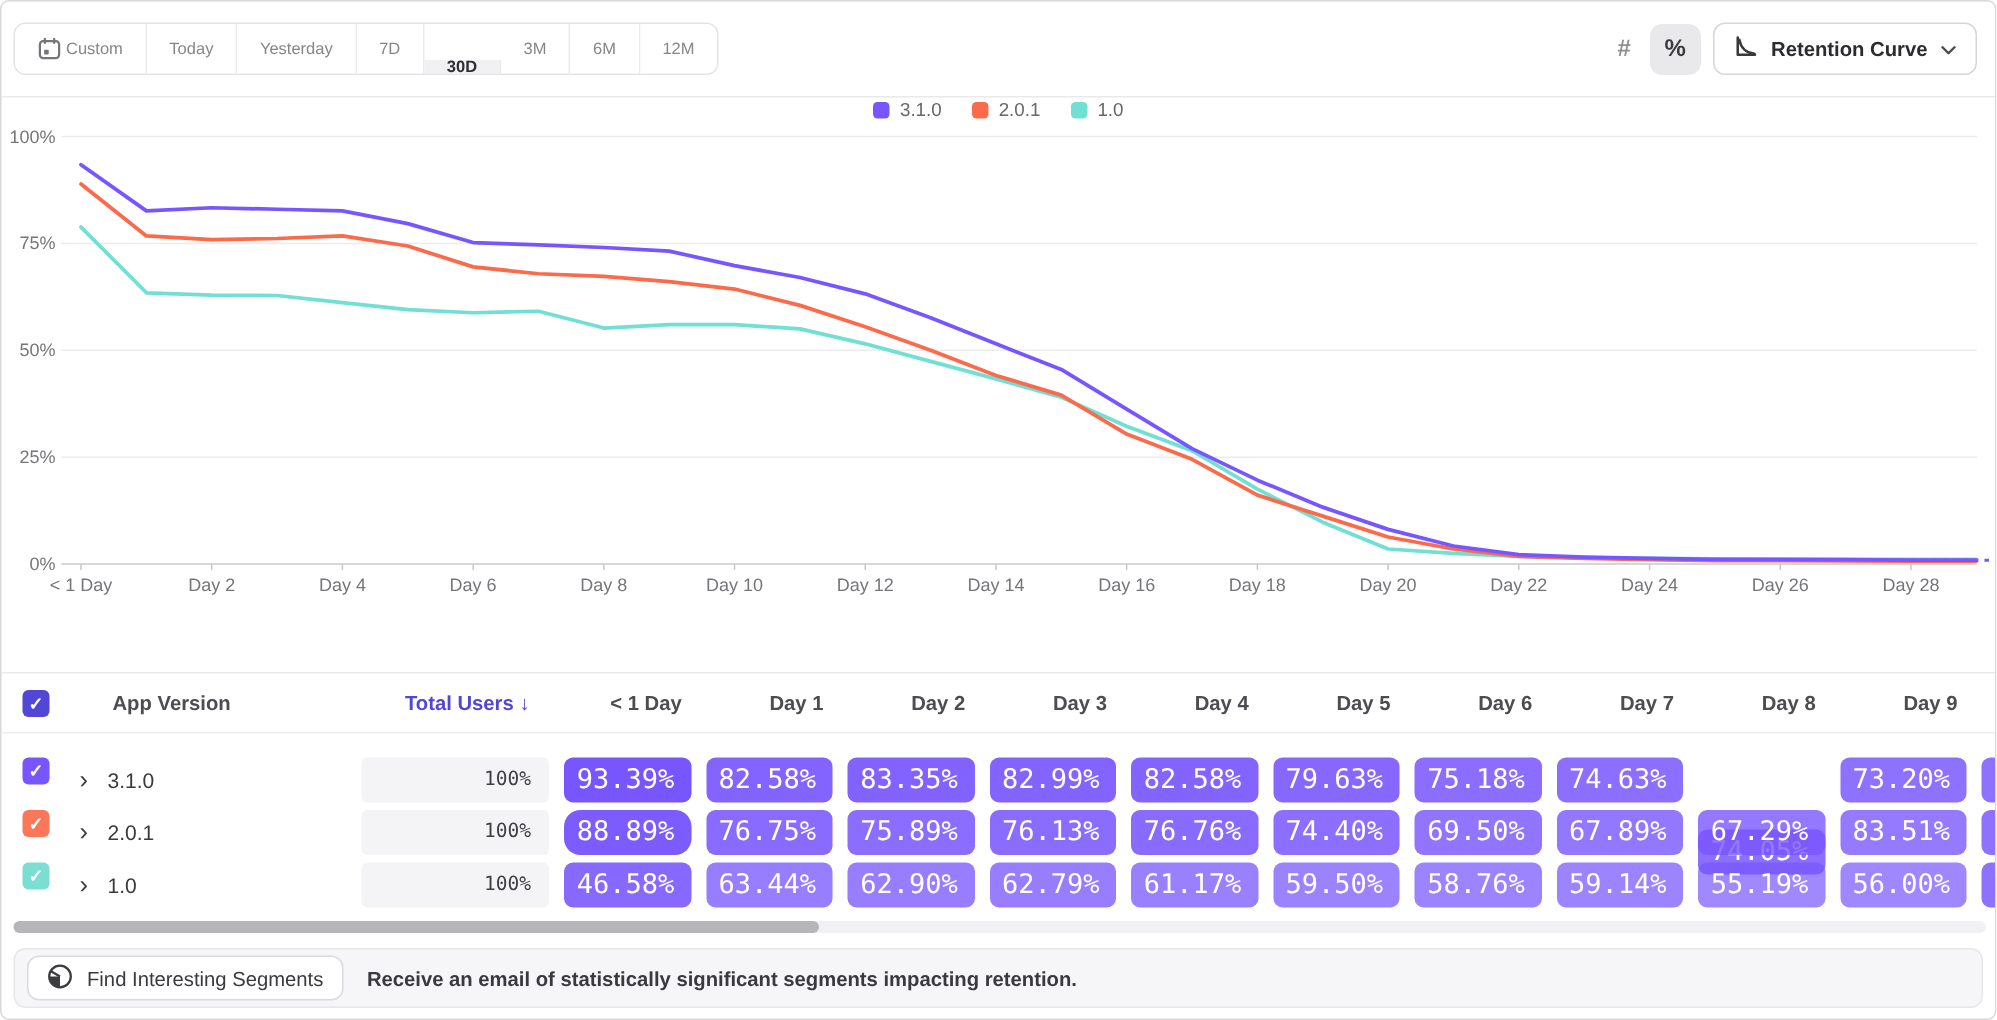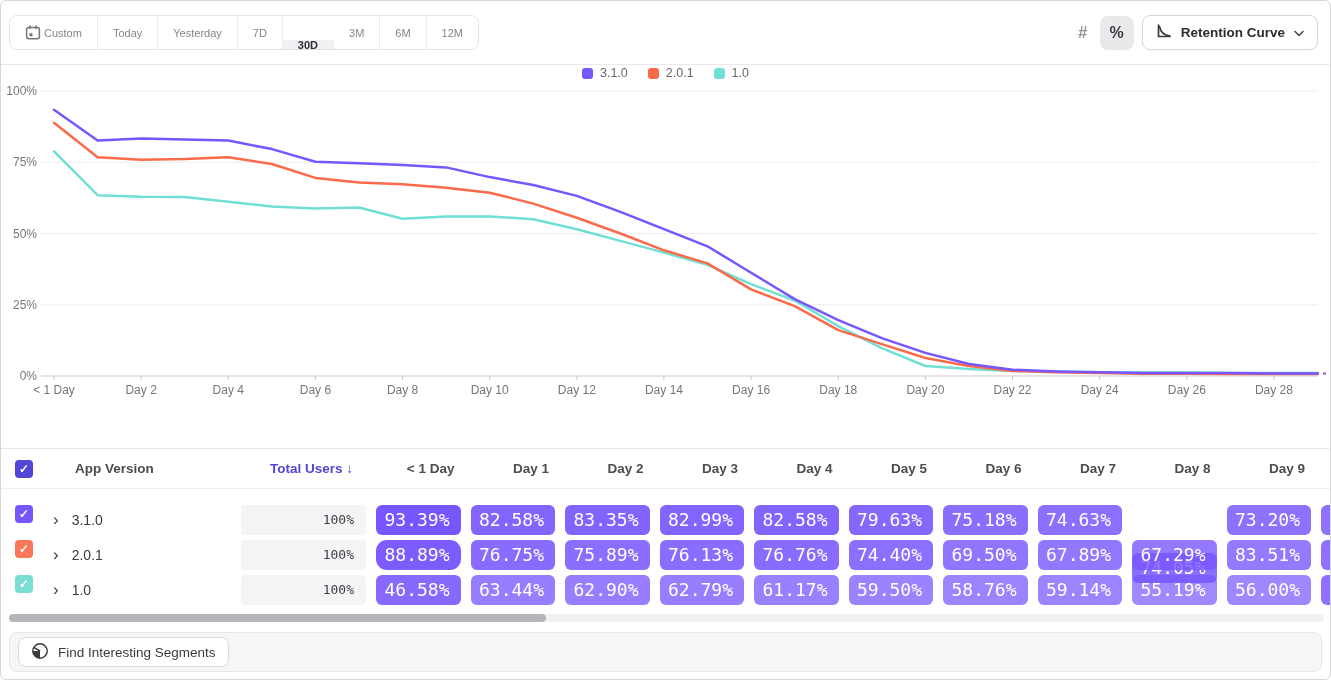--- a/index.html
+++ b/index.html
@@ -293,14 +293,15 @@
     <button class="segments-btn">
       <span>
         <svg width="18" height="18" viewBox="0 0 18 18" fill="none">
           <circle cx="9" cy="9" r="7.2" stroke="#3c3c40" stroke-width="1.5"></circle>
           <path d="M9 9 L1.8 9 A7.2 7.2 0 0 0 9 16.2 Z" fill="#3c3c40"></path>
           <path d="M2.7 5.4 L9 9" stroke="#3c3c40" stroke-width="1.5"></path>
         </svg>
       </span>
       <span>Find Interesting Segments</span>
     </button>
+    <div class="footer-msg">Receive an email of statistically significant segments impacting retention.</div>
   </div>
 </div>
 
 </body></html>

